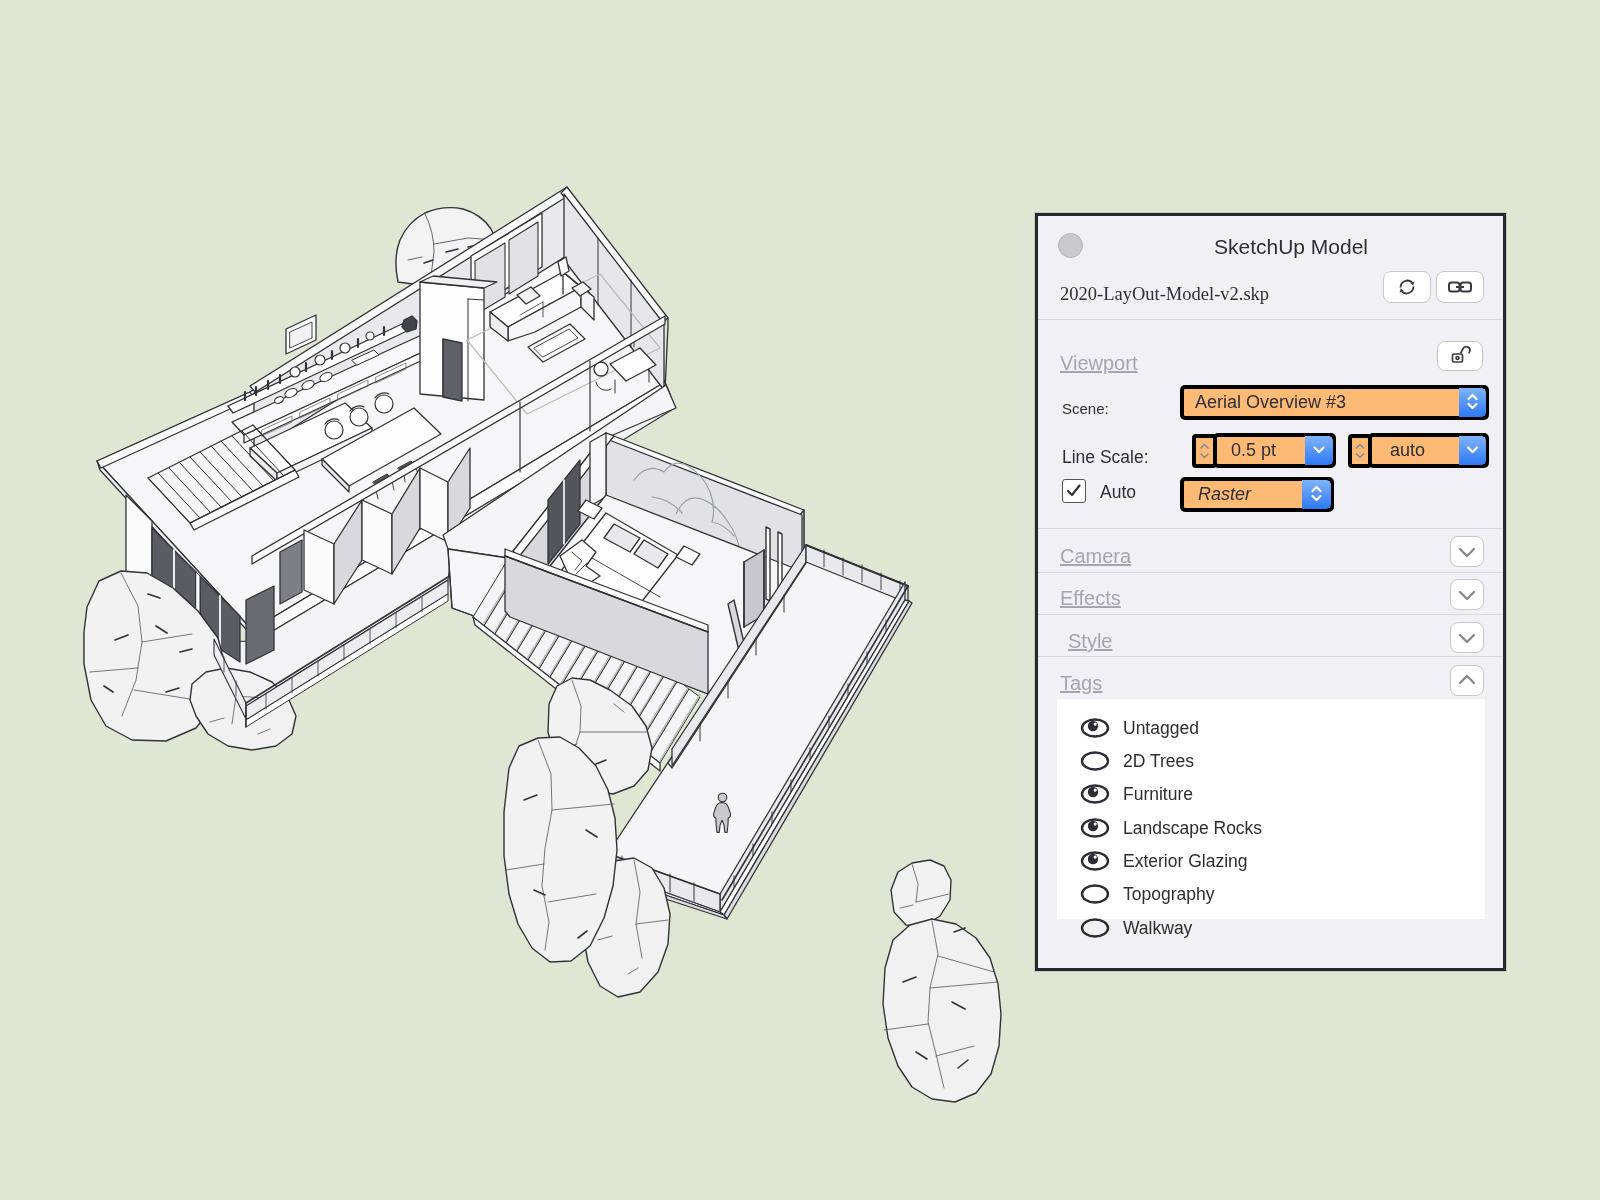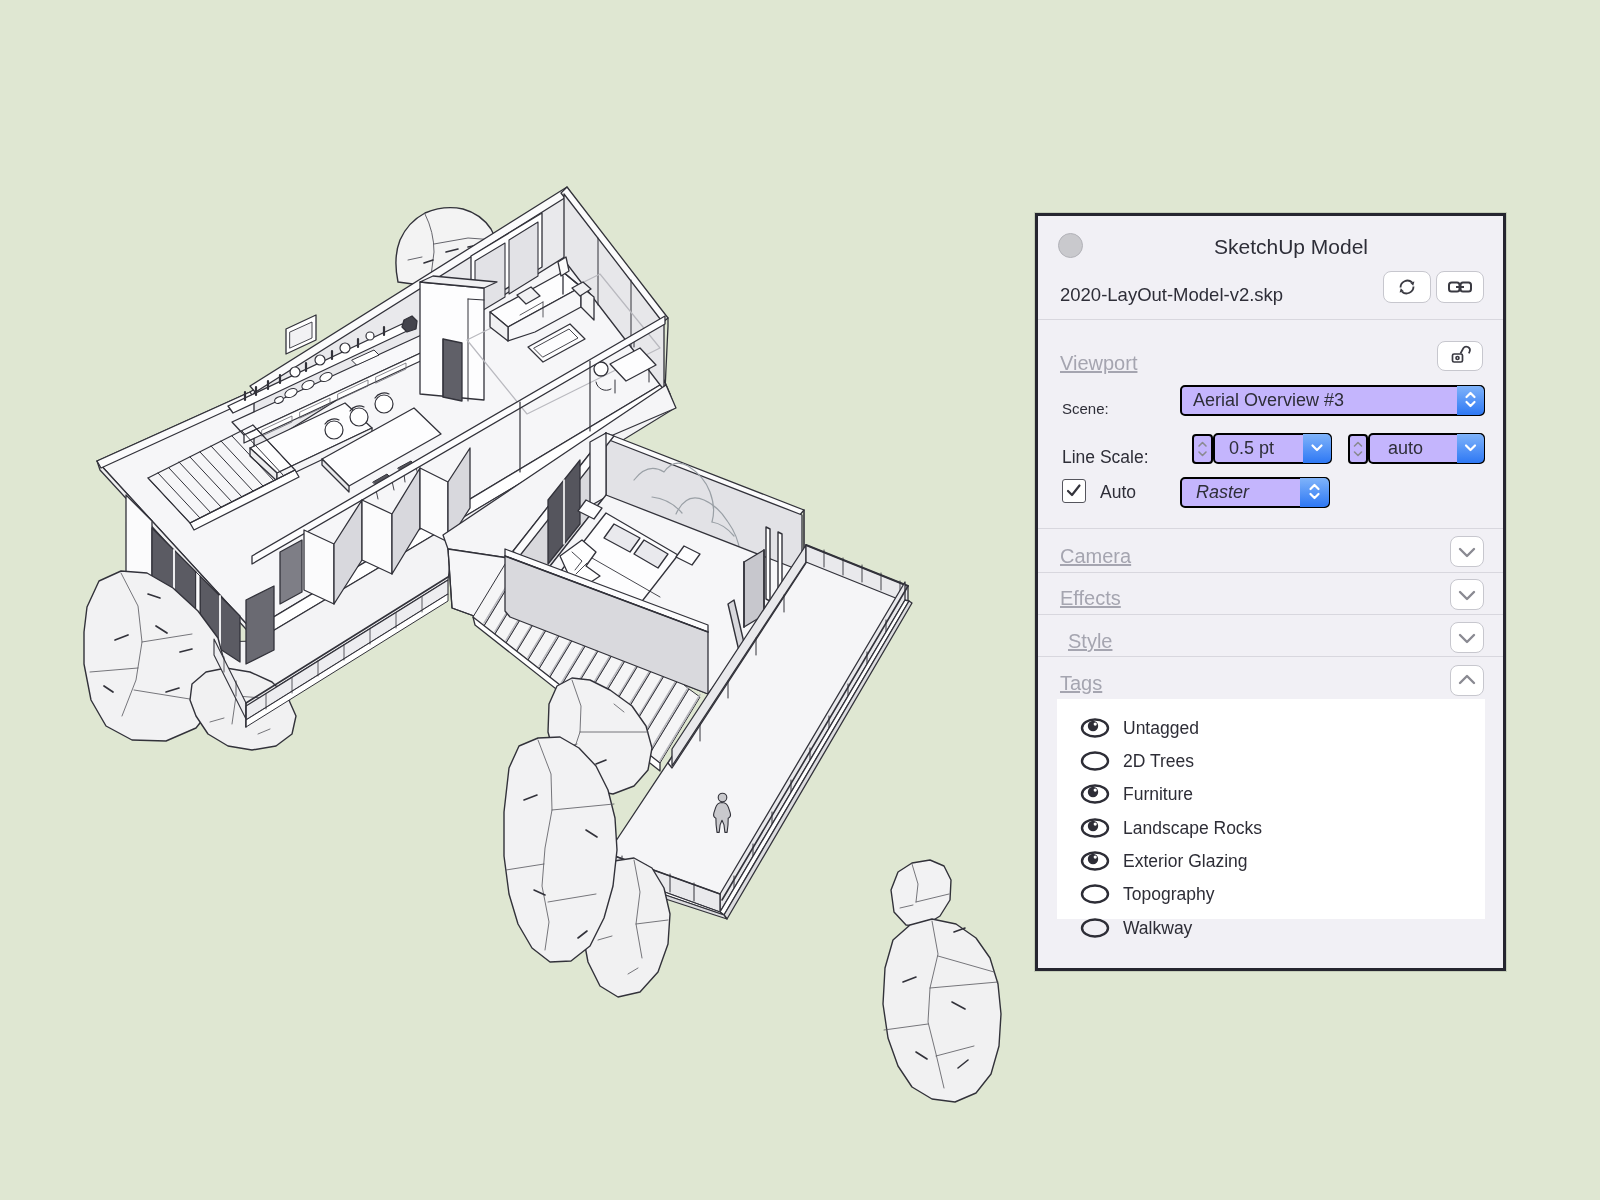--- a/index.html
+++ b/index.html
@@ -4,21 +4,21 @@
 <style>
   html,body{margin:0;padding:0;}
   body{width:1600px;height:1200px;overflow:hidden;background:#dfe7d2;
        font-family:"Liberation Sans", sans-serif;position:relative;}
   #house{position:absolute;left:0;top:0;}
   #panel{position:absolute;left:1035px;top:213px;width:465px;height:752px;
          background:#f1f0f5;border:3px solid #262630;
          box-shadow:0 0 0 1px rgba(120,130,110,.25);}
   .abs{position:absolute;}
   .whitebtn{position:absolute;background:#fff;border:1.5px solid #c7c7ce;border-radius:8px;}
-  .combo{position:absolute;background:#c4b5fd;border:2px solid #000000;border-radius:5px;}
+  .combo{position:absolute;background:#fdba74;border:4px solid #000000;border-radius:5px;}
   .bluecap{position:absolute;right:-1px;top:-1px;bottom:-1px;width:27px;
            background:linear-gradient(#7fb3fa,#2e78f4);border-radius:0 5px 5px 0;}
   .gray{color:#a5a5b0;font-size:20px;text-decoration:underline;}
   .dark{color:#2e2e38;}
   .divider{position:absolute;left:0;right:0;height:1px;background:#d8d7de;}
 </style>
 </head>
 <body>
 <svg id="house" width="1600" height="1200" viewBox="0 0 1600 1200" fill="none" stroke-linejoin="round" stroke-linecap="round">
 <g stroke="#32323a" stroke-width="1.3">
@@ -279,21 +279,21 @@
   <path d="M893 940 L910 925 L932 919 L956 924 L976 938 L990 958 L998 984 L1001 1014 L999 1046 L991 1074 L976 1093 L955 1102 L932 1099 L912 1087 L898 1066 L888 1038 L883 1004 L885 968 Z" fill="#f1f1f2" stroke-width="1.4"></path>
   <path d="M932 921 L938 954 L930 988 L928 1022 L936 1054 L944 1088 M930 988 L998 982 M928 1024 L884 1030 M936 1056 L974 1046 M938 956 L994 972" stroke-width="0.8" fill="none" stroke="#55555c"></path>
   <path d="M903 982 l13 -5 M952 1002 l13 7 M916 1052 l11 7 M954 932 l11 -4 M968 1060 l-10 8" stroke-width="1.6" fill="none"></path>
 </g>
 </svg>
 
 <div id="panel">
 
   <div class="abs" style="left:20px;top:17px;width:23px;height:23px;border-radius:50%;background:#c9c9cd;border:1px solid #b2b2b8;"></div>
   <div class="abs dark" style="left:0;right:0;top:19px;text-align:center;font-size:21px;margin-left:41px;">SketchUp Model</div>
-  <div class="abs dark" style="left:22px;top:68px;font-size:18.5px;">2020-LayOut-Model-v2.skp</div>
+  <div class="abs dark" style="left:22px;top:68px;font-size:18.5px;font-family:Liberation Serif, serif;">2020-LayOut-Model-v2.skp</div>
 
   <div class="whitebtn" style="left:345px;top:55px;width:46px;height:30px;">
     <svg width="46" height="30" viewBox="0 0 46 30">
       <g stroke="#3a3a42" stroke-width="1.8" fill="none">
         <path d="M16.5 15.5 a7 7 0 0 1 11.5 -5.3"></path>
         <path d="M29.5 14.5 a7 7 0 0 1 -11.5 5.3"></path>
       </g>
       <path d="M26.2 10.8 l4.2 -1.2 -1.2 4.2 z" fill="#3a3a42"></path>
       <path d="M19.8 19.2 l-4.2 1.2 1.2 -4.2 z" fill="#3a3a42"></path>
     </svg>

